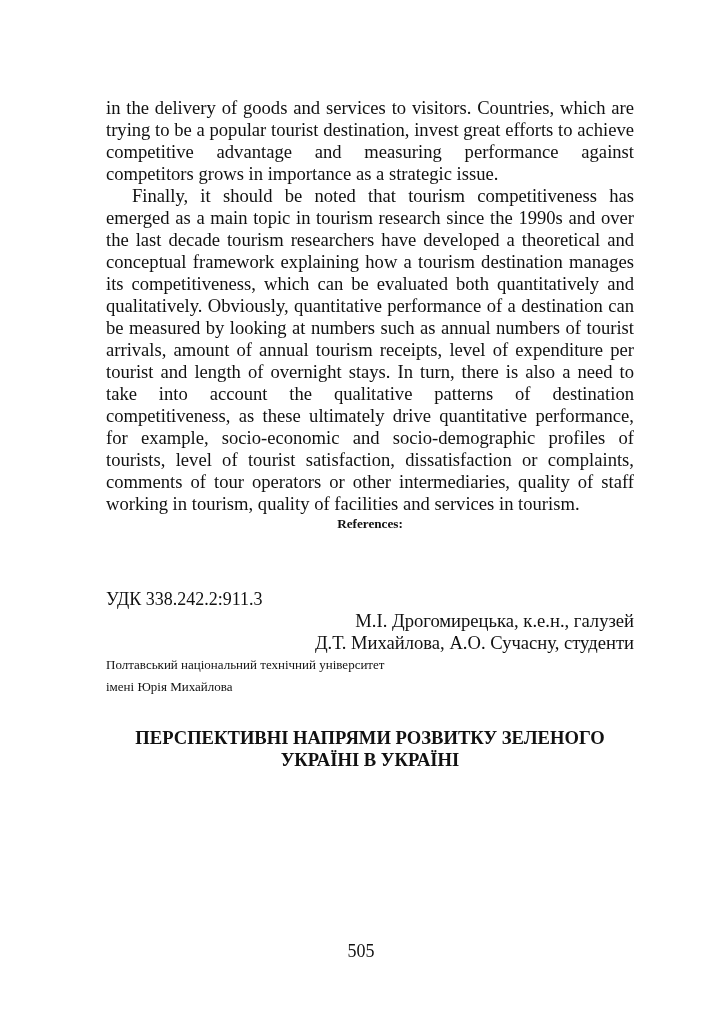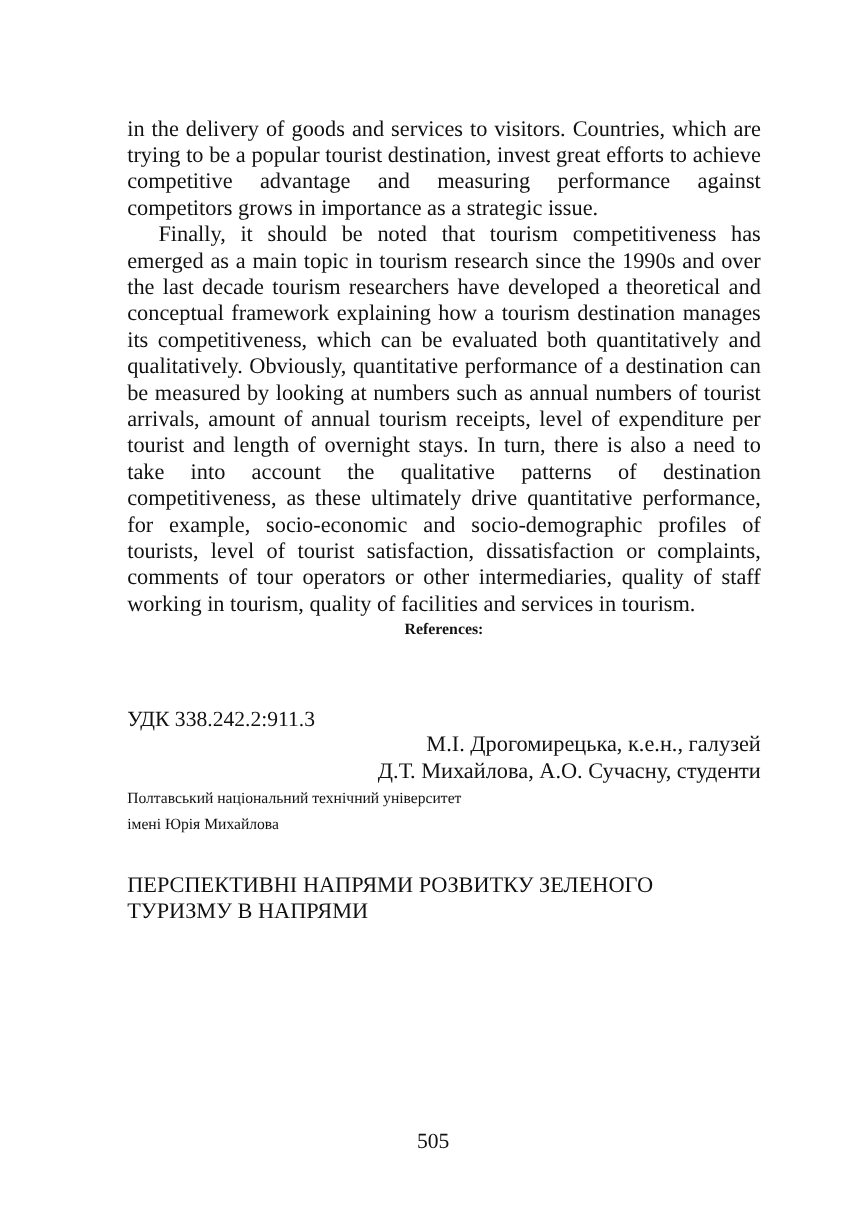--- a/index.html
+++ b/index.html
@@ -60,22 +60,22 @@
     }
     .affil {
       font-size: 13px;
       line-height: 22px;
       text-align: left;
       margin: 0;
     }
     .title {
       font-size: 18.6px;
       line-height: 22px;
-      font-weight: normal;
-      text-align: left;
+      font-weight: bold;
+      text-align: center;
       margin: 29px 0 0 0;
     }
     .body2 {
       margin-top: 25px;
     }
     .page-number {
       position: absolute;
       left: 0;
       width: 722px;
       top: 940px;
@@ -103,19 +103,19 @@
 
   <div>
     <div class="author">М.І. Дрогомирецька, к.е.н., галузей</div>
     <div class="author">Д.Т. Михайлова, А.О. Сучасну, студенти</div>
     <div class="affil">Полтавський національний технічний університет</div>
     <div class="affil">імені Юрія Михайлова</div>
   </div>
 
   <div class="title">
     <div>ПЕРСПЕКТИВНІ НАПРЯМИ РОЗВИТКУ ЗЕЛЕНОГО</div>
-    <div>ТУРИЗМУ В НАПРЯМИ</div>
+    <div>УКРАЇНІ В УКРАЇНІ</div>
   </div>
 
 
 </div>
 
 <div class="page-number">505</div>
 
 </body></html>

